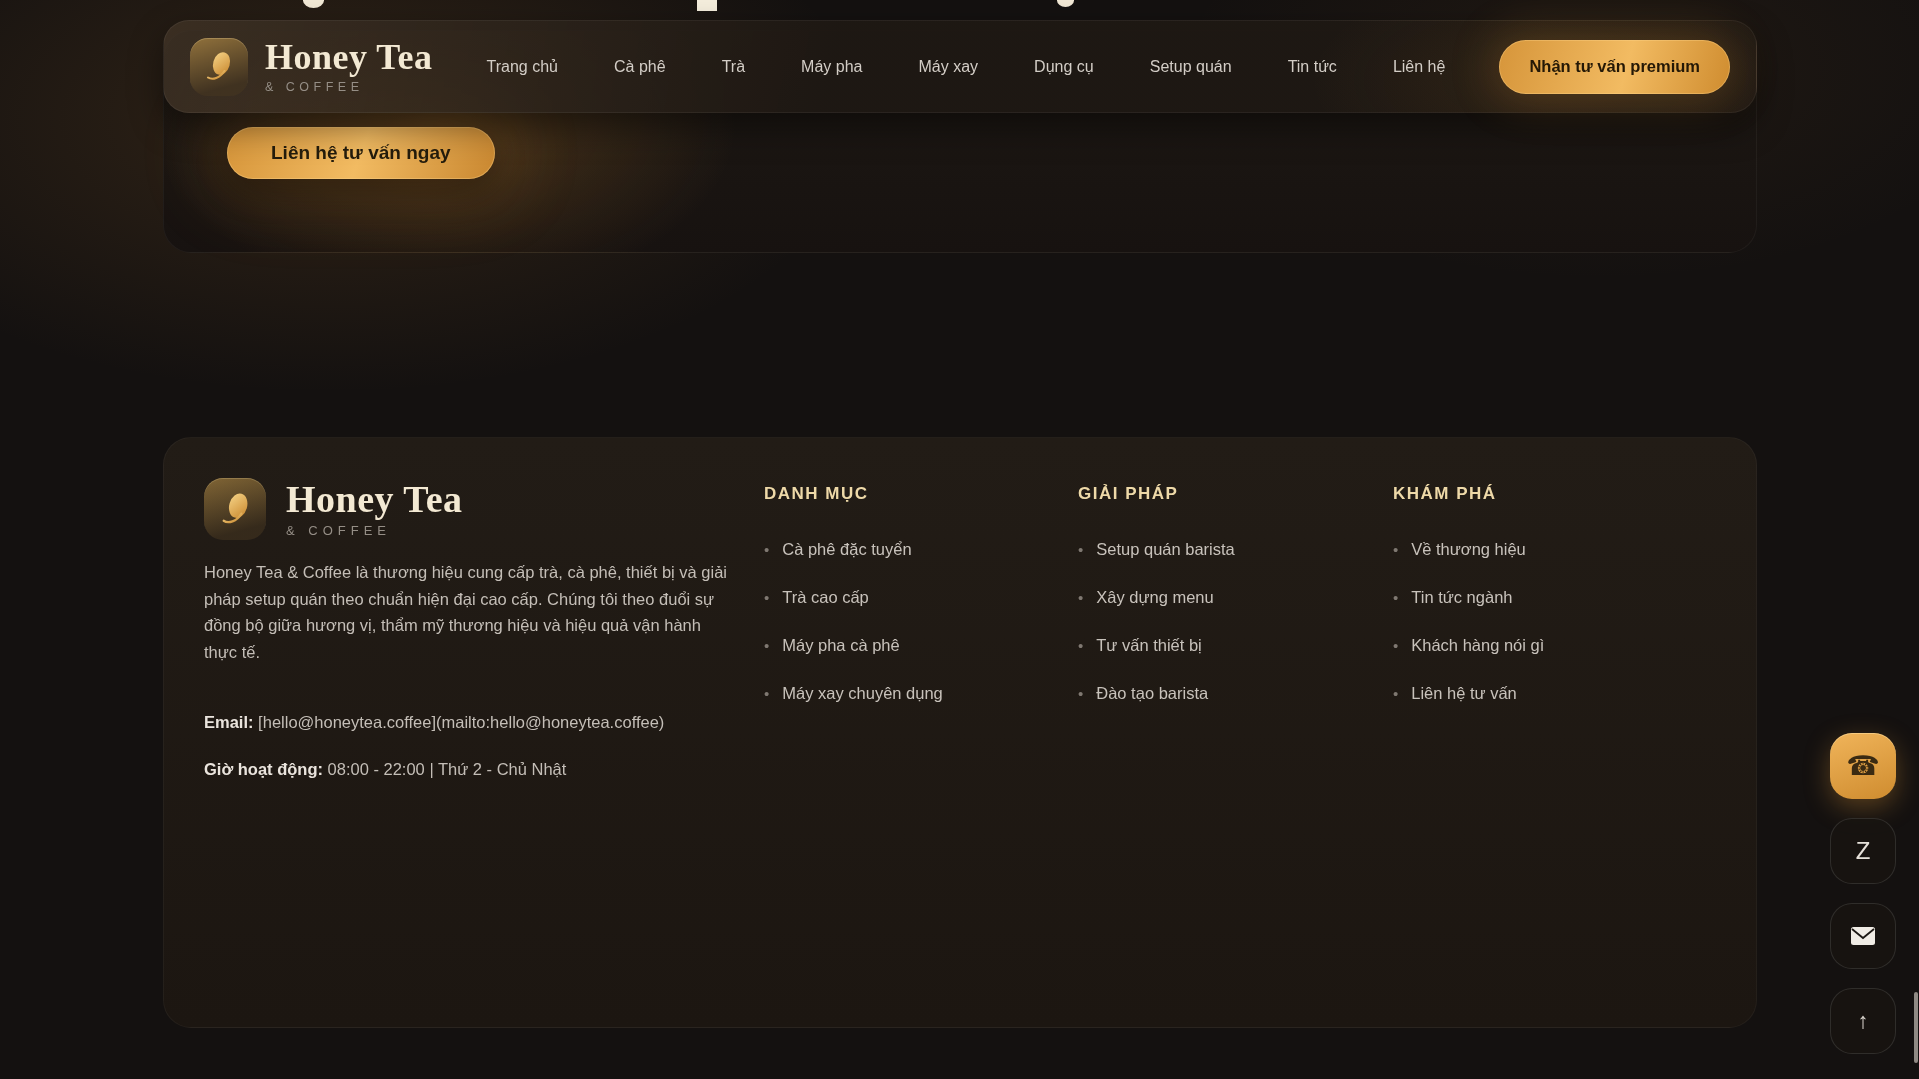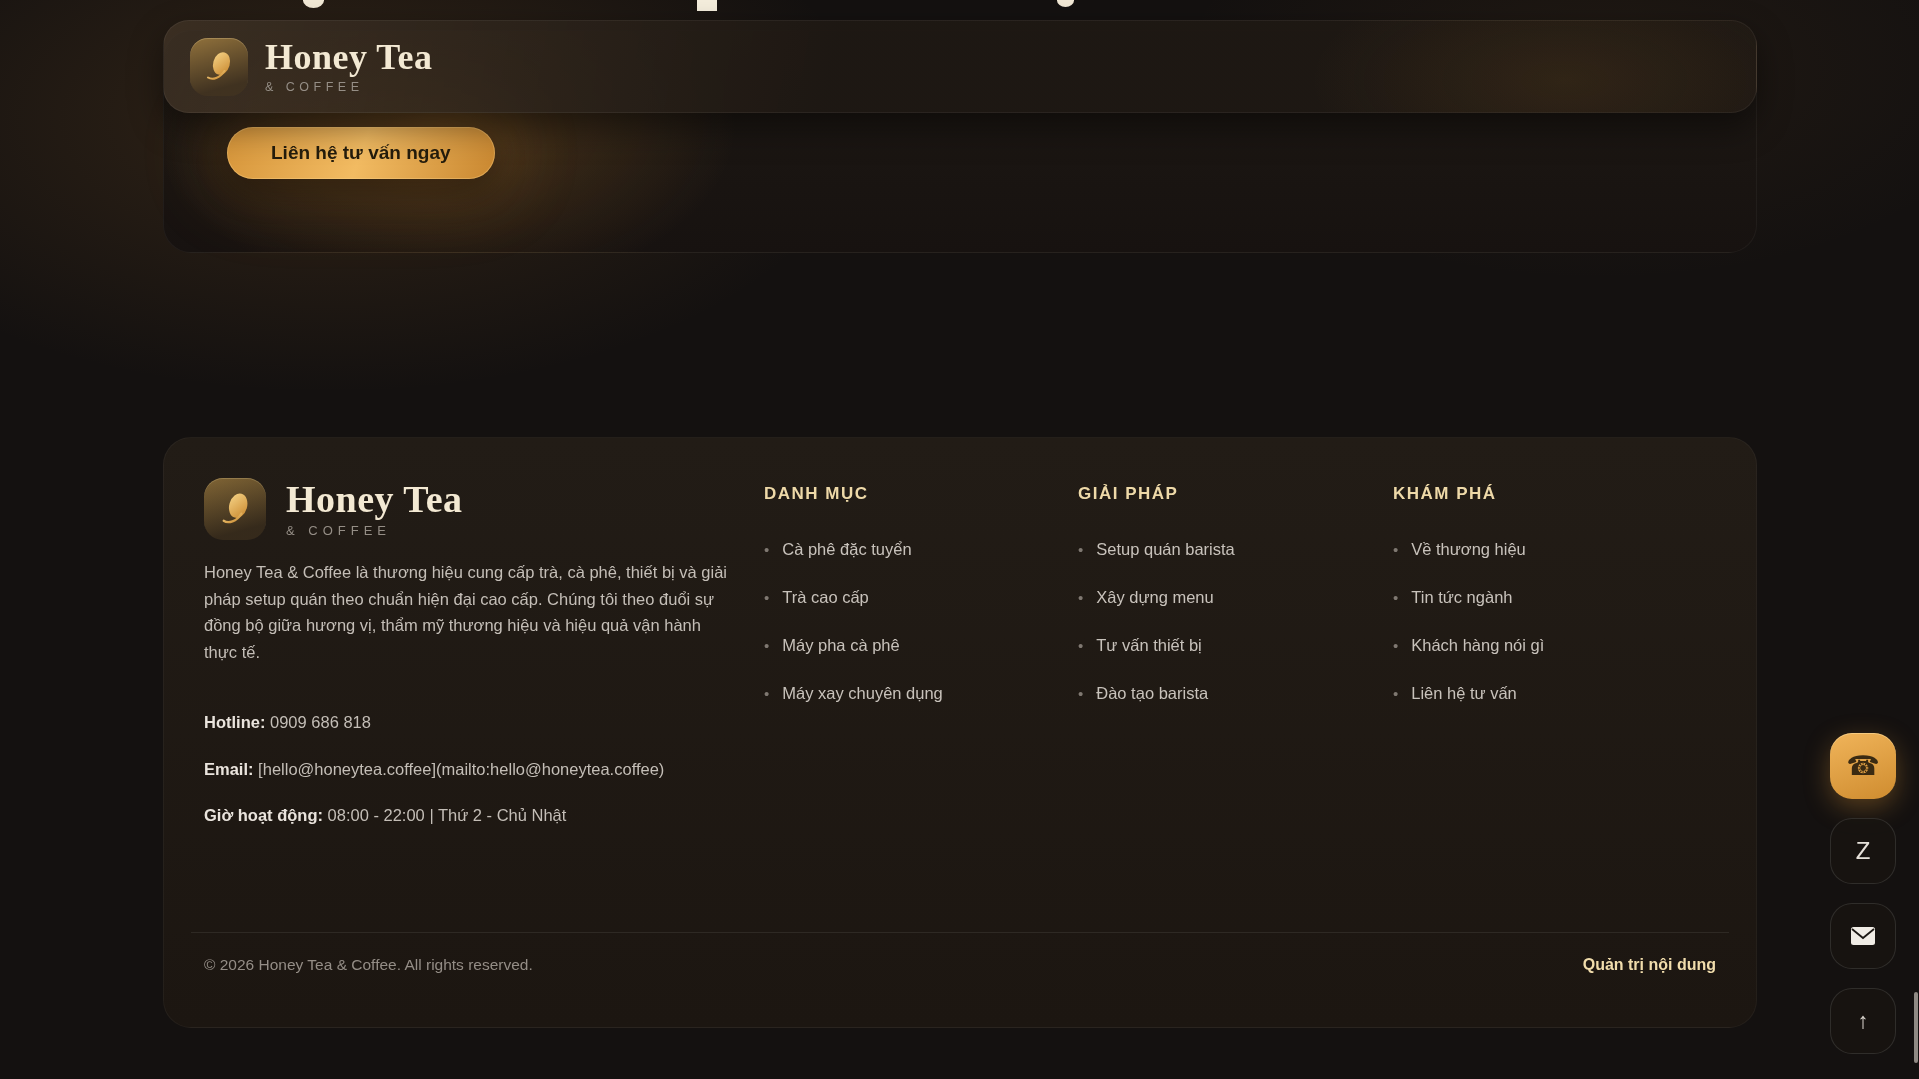--- a/index.html
+++ b/index.html
@@ -151,21 +151,33 @@
         <ellipse cx="22.5" cy="16.5" rx="8.3" ry="11.5" transform="rotate(16 22.5 16.5)" fill="url(#bean1)"></ellipse>
         <path d="M9 30.5 C13.5 33.5, 21 31, 25.5 24" stroke="url(#bean1)" stroke-width="2.1" fill="none" stroke-linecap="round"></path>
       </svg>
     </div>
     <div>
       <div class="brand-title">Honey Tea</div>
       <div class="brand-sub">&amp; COFFEE</div>
     </div>
   </div>
 
-
+  <nav class="nav-links">
+    <a>Trang chủ</a>
+    <a>Cà phê</a>
+    <a>Trà</a>
+    <a>Máy pha</a>
+    <a>Máy xay</a>
+    <a>Dụng cụ</a>
+    <a>Setup quán</a>
+    <a>Tin tức</a>
+    <a>Liên hệ</a>
+  </nav>
+
+  <button class="nav-cta">Nhận tư vấn premium</button>
 </header>
 
 <footer class="footer-card">
   <div class="f-brand">
     <div class="f-logo-tile">
       <svg width="43" height="43" viewBox="0 0 40 40">
         <defs>
           <linearGradient id="bean2" x1="0" y1="0" x2="1" y2="1">
             <stop offset="0" stop-color="#f6d488"></stop>
               <stop offset="1" stop-color="#c9882e"></stop>
@@ -177,21 +189,20 @@
     </div>
     <div>
       <div class="f-brand-title">Honey Tea</div>
       <div class="f-brand-sub">&amp; COFFEE</div>
     </div>
   </div>
 
   <p class="f-desc">Honey Tea &amp; Coffee là thương hiệu cung cấp trà, cà phê, thiết bị và giải pháp setup quán theo chuẩn hiện đại cao cấp. Chúng tôi theo đuổi sự đồng bộ giữa hương vị, thẩm mỹ thương hiệu và hiệu quả vận hành thực tế.</p>
 
   <div class="f-contact">
-    <p><strong>Hotline:</strong><span> 0909 686 818</span></p>
     <p><strong>Email:</strong><span> [hello@honeytea.coffee](mailto:hello@honeytea.coffee)</span></p>
     <p><strong>Giờ hoạt động:</strong><span> 08:00 - 22:00 | Thứ 2 - Chủ Nhật</span></p>
   </div>
 
   <div class="f-col f-col-1">
     <h4>DANH MỤC</h4>
     <ul>
       <li>
           <span class="bullet">•</span>
           <span>Cà phê đặc tuyển</span>
@@ -248,24 +259,20 @@
           <span class="bullet">•</span>
           <span>Khách hàng nói gì</span>
         </li>
       <li>
           <span class="bullet">•</span>
           <span>Liên hệ tư vấn</span>
         </li>
     </ul>
   </div>
 
-  <div class="f-bottom">
-    <span class="f-copy">© 2026 Honey Tea &amp; Coffee. All rights reserved.</span>
-    <a class="f-admin">Quản trị nội dung</a>
-  </div>
 </footer>
 
 <div class="fab-col">
   <button class="fab fab-phone">☎</button>
   <button class="fab">Z</button>
   <button class="fab">
     <svg width="26" height="20" viewBox="0 0 26 20">
       <rect x="1" y="1" width="24" height="18" rx="2.5" fill="#f0ece5"></rect>
       <path d="M2 3 L13 12 L24 3" stroke="#1c1814" stroke-width="1.8" fill="none"></path>
     </svg>

